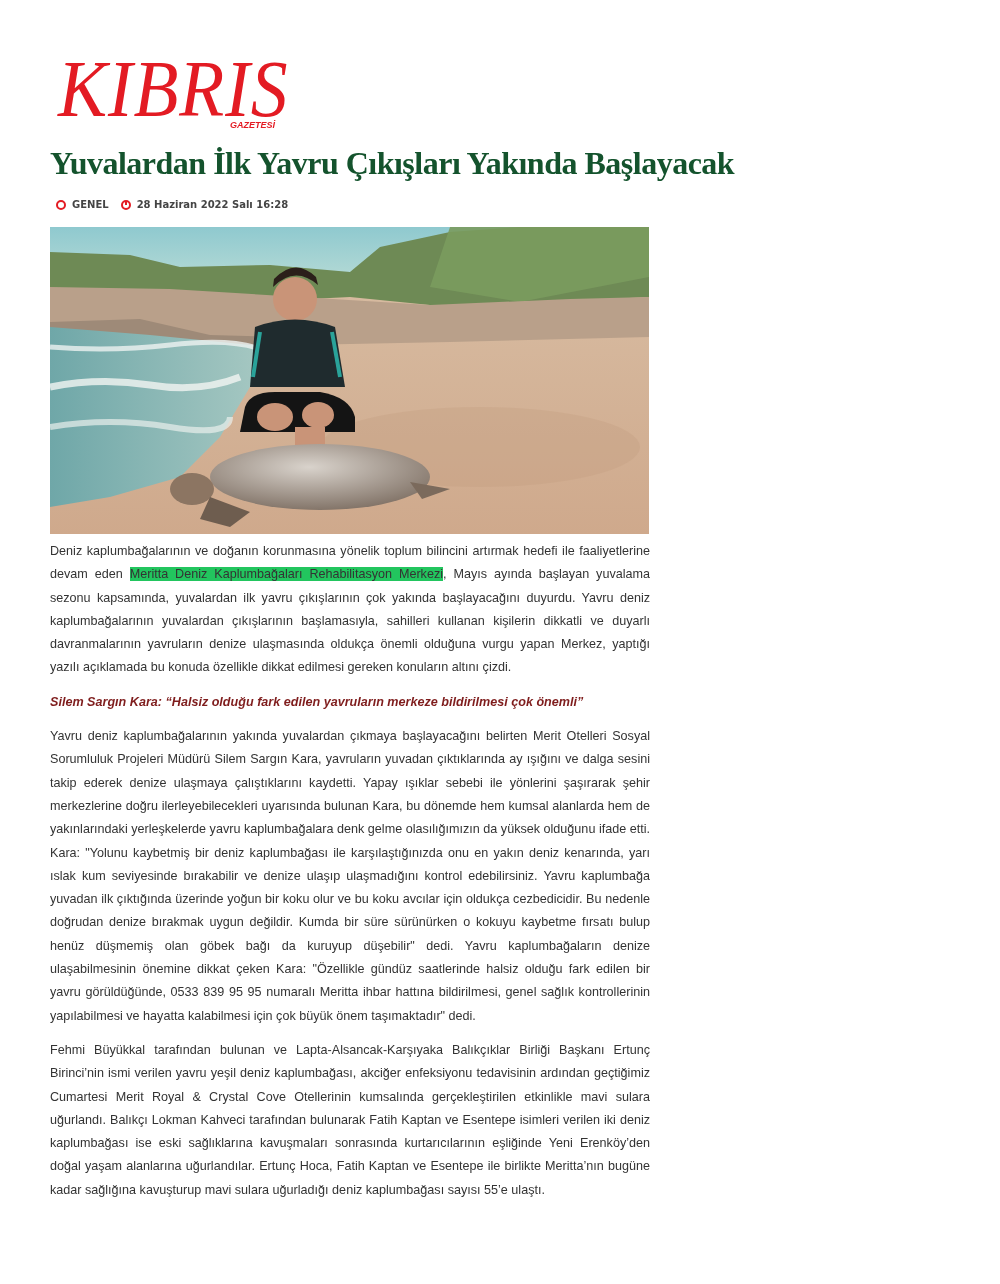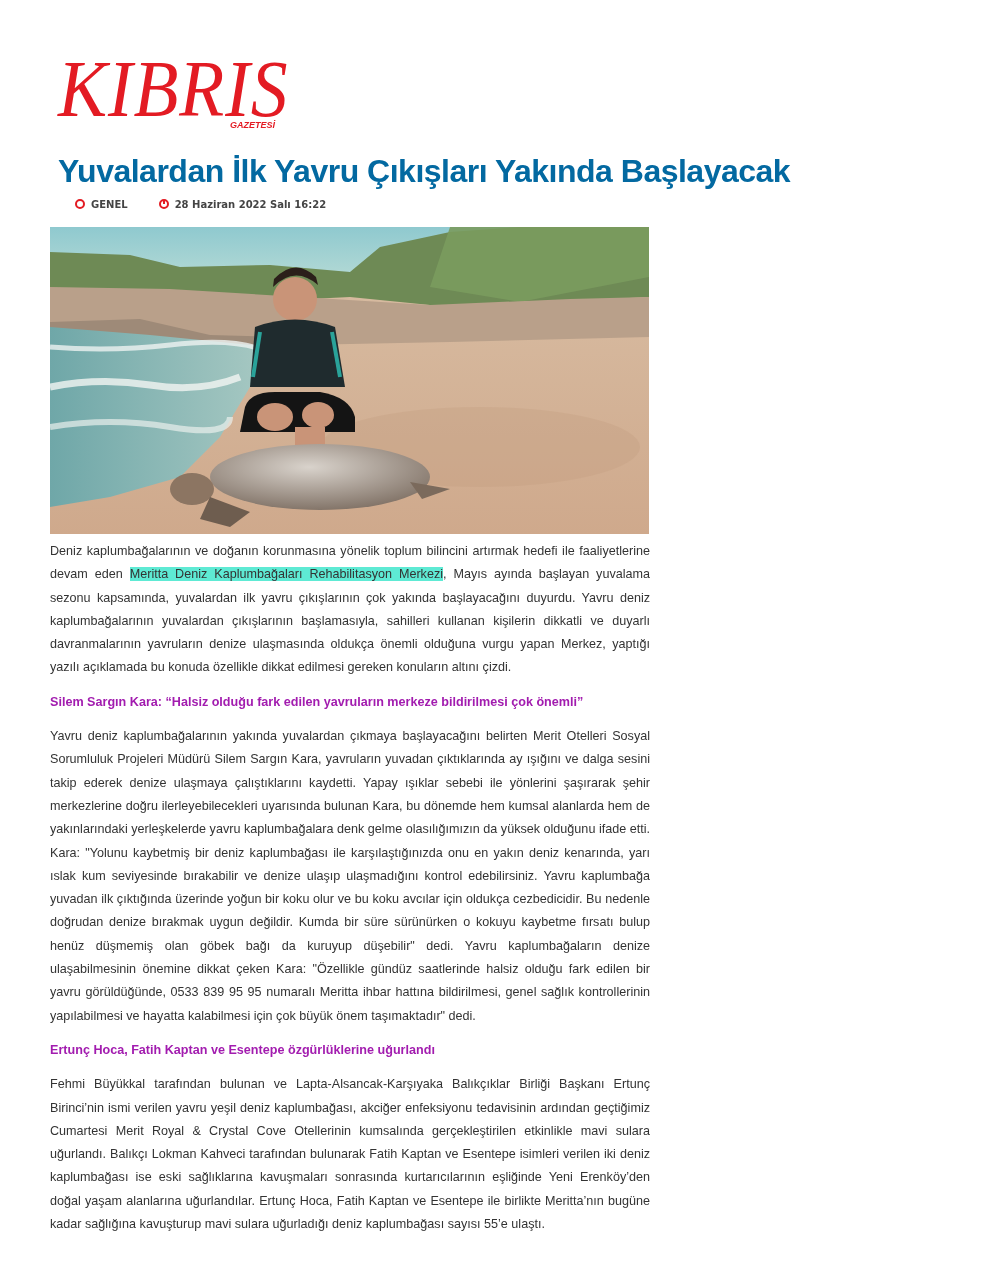--- a/index.html
+++ b/index.html
@@ -1,50 +1,50 @@
 <!DOCTYPE html>
 <html><head>
   <meta charset="utf-8">
   <style>
     html, body { margin: 0; padding: 0; background: #ffffff; }
     body { width: 1000px; height: 1284px; position: relative; overflow: hidden; font-family: "Liberation Sans", sans-serif; color: #333; }
     .logo { position: absolute; left: 58px; top: 46px; width: 240px; height: 86px; font-style: italic; }
     .logo-word { position: absolute; left: 0; top: 0; font-family: "Liberation Serif", serif; color: #e31b23; font-size: 80px; line-height: 86px; letter-spacing: 1px; transform: scaleX(0.92); transform-origin: left top; }
     .logo-sub { position: absolute; left: 172px; top: 74px; font-family: "Liberation Sans", sans-serif; font-size: 9px; font-weight: bold; color: #e31b23; letter-spacing: 0px; }
-    .headline { position: absolute; left: 50px; top: 142px; margin: 8px; font-family: Liberation Sans, sans-serif; font-weight: bold; font-size: 32px; line-height: 42px; color: #0369a1; letter-spacing: -0.5px; white-space: nowrap; }
+    .headline { position: absolute; left: 50px; top: 142px; margin: 0; font-family: Liberation Serif, serif; font-weight: bold; font-size: 32px; line-height: 42px; color: #14532d; letter-spacing: -0.5px; white-space: nowrap; }
     .meta { position: absolute; left: 56px; top: 199px; display: flex; align-items: center; font-family: "DejaVu Sans", sans-serif; font-size: 10px; font-weight: bold; color: #444; }
-    .meta-item { display: flex; align-items: flex-start; margin-right: 12px; margin-left: 19px; }
+    .meta-item { display: flex; align-items: center; margin-right: 12px; }
     .circle-icon { width: 6px; height: 6px; border: 2px solid #e31b23; border-radius: 50%; margin-right: 6px; }
     .clock-icon { width: 6px; height: 6px; border: 2px solid #e31b23; border-radius: 50%; margin-right: 6px; position: relative; }
     .clock-icon::after { content: ""; position: absolute; left: 2px; top: 0px; width: 2px; height: 3px; background: #e31b23; }
     .photo { position: absolute; left: 50px; top: 227px; width: 599px; height: 307px; overflow: hidden; }
     .photo svg { display: block; }
     .article { position: absolute; left: 50px; top: 540px; width: 600px; font-family: "Liberation Sans", sans-serif; font-size: 12.6px; line-height: 23.3px; color: #333; text-align: justify; }
     .article p { margin: 0 0 11px 0; }
-    .article h3 { margin: 0 0 11px 0; font-size: 12.6px; line-height: 23.3px; font-weight: bold; color: #a21caf; }
-    .hl { background: #5eead4; }
+    .article h3 { margin: 0 0 11px 0; font-size: 12.6px; line-height: 23.3px; font-weight: bold; color: #7f1d1d; font-style: italic; }
+    .hl { background: #22c55e; }
   </style>
 </head>
 <body>
 
 <div class="logo">
   <div class="logo-word">KIBRIS</div>
   <div class="logo-sub">GAZETESİ</div>
 </div>
 
 <h1 class="headline">Yuvalardan İlk Yavru Çıkışları Yakında Başlayacak</h1>
 
 <div class="meta">
   <div class="meta-item">
     <span class="circle-icon"></span>
     <span>GENEL</span>
   </div>
   <div class="meta-item">
     <span class="clock-icon"></span>
-    <span>28 Haziran 2022 Salı 16:22</span>
+    <span>28 Haziran 2022 Salı 16:28</span>
   </div>
 </div>
 
 <div class="photo" title="Beach, young man crouching behind a sea turtle">
   <svg width="599" height="307" viewBox="0 0 599 307">
     <defs>
       <linearGradient id="sky" x1="0" y1="0" x2="0" y2="1">
         <stop offset="0" stop-color="#8fc9cf"></stop>
         <stop offset="1" stop-color="#b9dcd6"></stop>
       </linearGradient>
@@ -87,15 +87,14 @@
     <ellipse cx="142" cy="262" rx="22" ry="16" fill="#8c7562"></ellipse>
     <path d="M160 270 L200 285 L180 300 L150 292 Z" fill="#6e5d4f"></path>
     <path d="M360 255 L400 262 L372 272 Z" fill="#7b6a5c"></path>
   </svg>
 </div>
 
 <div class="article">
   <p><span>Deniz kaplumbağalarının ve doğanın korunmasına yönelik toplum bilincini artırmak hedefi ile faaliyetlerine devam eden </span><span class="hl">Meritta Deniz Kaplumbağaları Rehabilitasyon Merkezi</span><span>, Mayıs ayında başlayan yuvalama sezonu kapsamında, yuvalardan ilk yavru çıkışlarının çok yakında başlayacağını duyurdu. Yavru deniz kaplumbağalarının yuvalardan çıkışlarının başlamasıyla, sahilleri kullanan kişilerin dikkatli ve duyarlı davranmalarının yavruların denize ulaşmasında oldukça önemli olduğuna vurgu yapan Merkez, yaptığı yazılı açıklamada bu konuda özellikle dikkat edilmesi gereken konuların altını çizdi.</span></p>
   <h3>Silem Sargın Kara: “Halsiz olduğu fark edilen yavruların merkeze bildirilmesi çok önemli”</h3>
   <p>Yavru deniz kaplumbağalarının yakında yuvalardan çıkmaya başlayacağını belirten Merit Otelleri Sosyal Sorumluluk Projeleri Müdürü Silem Sargın Kara, yavruların yuvadan çıktıklarında ay ışığını ve dalga sesini takip ederek denize ulaşmaya çalıştıklarını kaydetti. Yapay ışıklar sebebi ile yönlerini şaşırarak şehir merkezlerine doğru ilerleyebilecekleri uyarısında bulunan Kara, bu dönemde hem kumsal alanlarda hem de yakınlarındaki yerleşkelerde yavru kaplumbağalara denk gelme olasılığımızın da yüksek olduğunu ifade etti. Kara: "Yolunu kaybetmiş bir deniz kaplumbağası ile karşılaştığınızda onu en yakın deniz kenarında, yarı ıslak kum seviyesinde bırakabilir ve denize ulaşıp ulaşmadığını kontrol edebilirsiniz. Yavru kaplumbağa yuvadan ilk çıktığında üzerinde yoğun bir koku olur ve bu koku avcılar için oldukça cezbedicidir. Bu nedenle doğrudan denize bırakmak uygun değildir. Kumda bir süre sürünürken o kokuyu kaybetme fırsatı bulup henüz düşmemiş olan göbek bağı da kuruyup düşebilir" dedi. Yavru kaplumbağaların denize ulaşabilmesinin önemine dikkat çeken Kara: "Özellikle gündüz saatlerinde halsiz olduğu fark edilen bir yavru görüldüğünde, 0533 839 95 95 numaralı Meritta ihbar hattına bildirilmesi, genel sağlık kontrollerinin yapılabilmesi ve hayatta kalabilmesi için çok büyük önem taşımaktadır" dedi.</p>
-  <h3>Ertunç Hoca, Fatih Kaptan ve Esentepe özgürlüklerine uğurlandı</h3>
   <p>Fehmi Büyükkal tarafından bulunan ve Lapta-Alsancak-Karşıyaka Balıkçıklar Birliği Başkanı Ertunç Birinci’nin ismi verilen yavru yeşil deniz kaplumbağası, akciğer enfeksiyonu tedavisinin ardından geçtiğimiz Cumartesi Merit Royal &amp; Crystal Cove Otellerinin kumsalında gerçekleştirilen etkinlikle mavi sulara uğurlandı. Balıkçı Lokman Kahveci tarafından bulunarak Fatih Kaptan ve Esentepe isimleri verilen iki deniz kaplumbağası ise eski sağlıklarına kavuşmaları sonrasında kurtarıcılarının eşliğinde Yeni Erenköy’den doğal yaşam alanlarına uğurlandılar. Ertunç Hoca, Fatih Kaptan ve Esentepe ile birlikte Meritta’nın bugüne kadar sağlığına kavuşturup mavi sulara uğurladığı deniz kaplumbağası sayısı 55’e ulaştı.</p>
 </div>
 
 </body></html>

